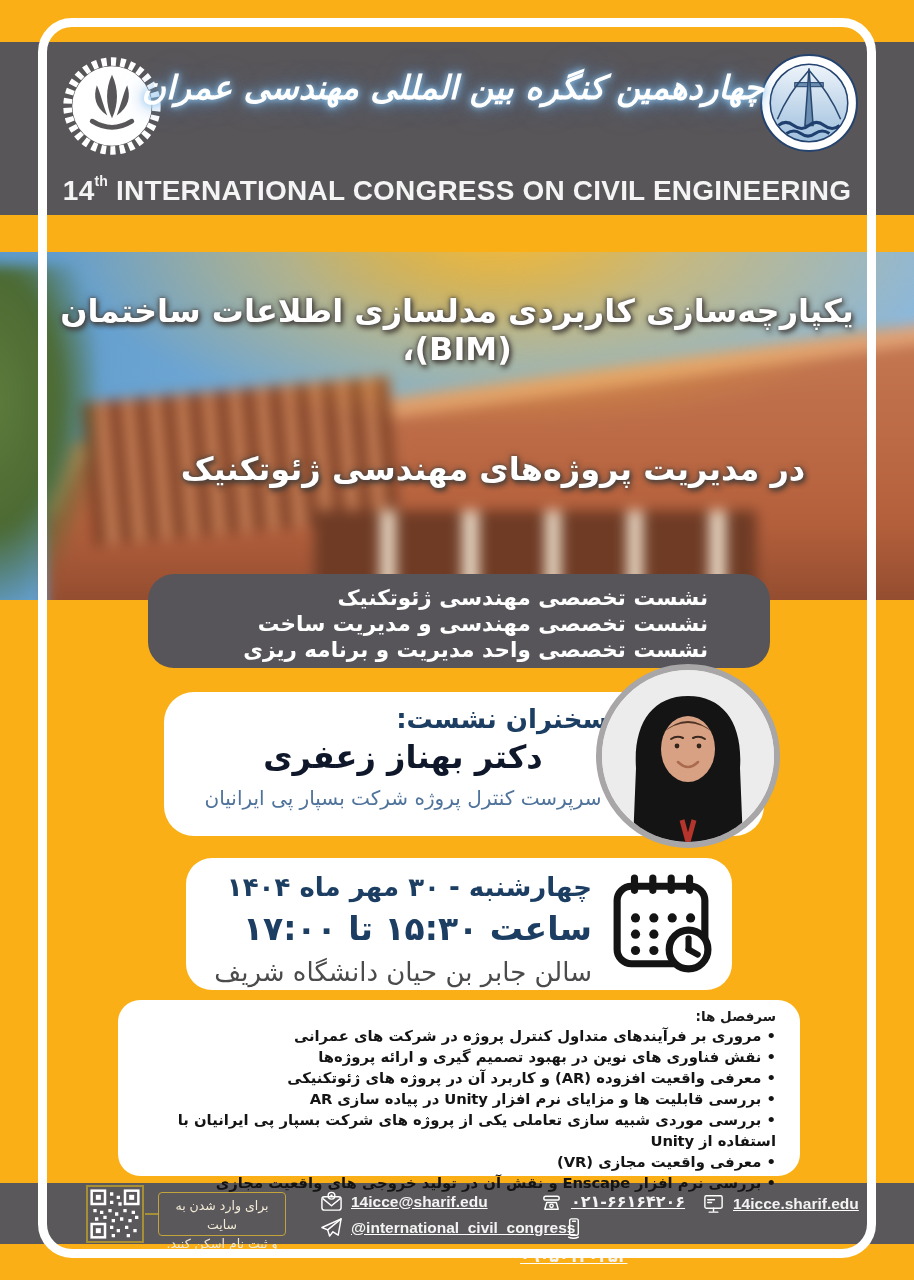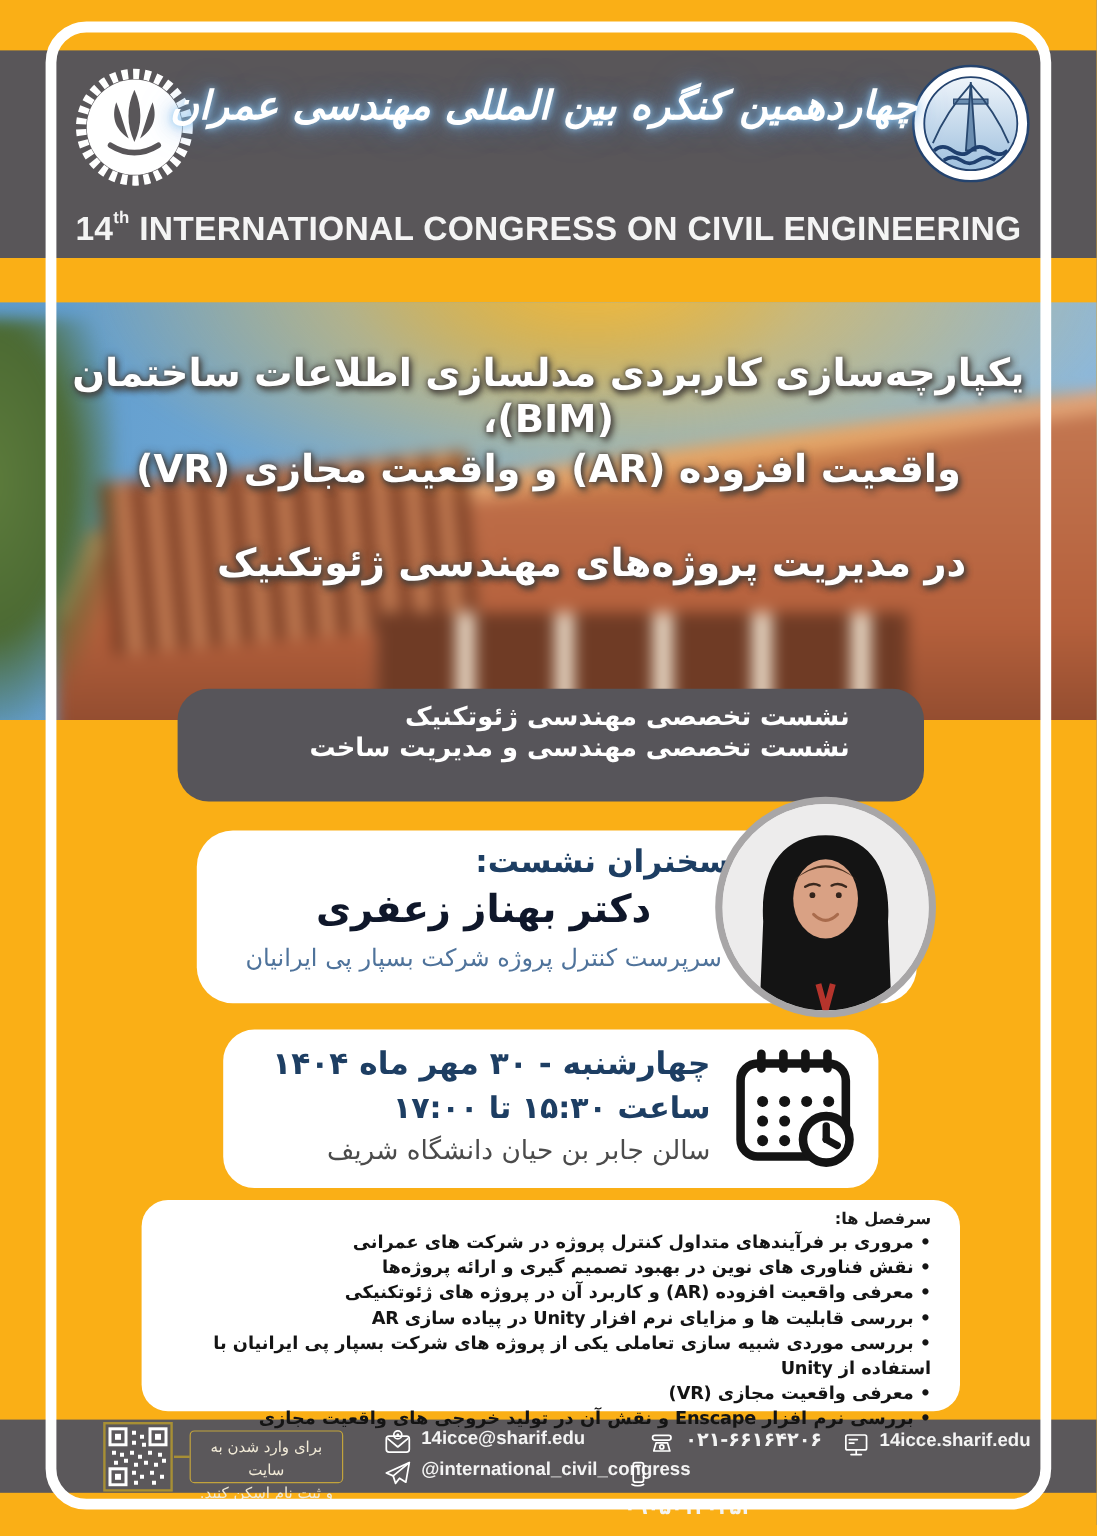--- a/index.html
+++ b/index.html
@@ -66,41 +66,41 @@
   .speaker-title{font-size:20px;font-weight:500;color:#4F739B;margin-top:10px;white-space:nowrap;}
   .speaker-photo{position:absolute;left:596px;top:664px;width:172px;height:172px;
         border-radius:50%;border:6px solid #A8A6A7;overflow:hidden;z-index:6;background:#edecec;}
 
   
   .date-box{position:absolute;left:186px;top:858px;width:546px;height:132px;
         background:#fff;border-radius:26px;box-sizing:border-box;z-index:5;
         padding:14px 140px 10px 24px;direction:rtl;}
   .cal-icon{position:absolute;right:20px;top:15px;width:102px;height:102px;}
   .event-date{font-size:26px;font-weight:800;color:#1D3E63;}
-  .event-time{font-size:25px;font-weight:800;color:#1D3E63;margin-top:7px;}
-  .event-venue{font-size:22px;font-weight:500;color:#4B4B4B;margin-top:9px;white-space:nowrap;}
+  .event-time{font-size:33px;font-weight:800;color:#1D3E63;margin-top:7px;}
+  .event-venue{font-size:26px;font-weight:500;color:#4B4B4B;margin-top:9px;white-space:nowrap;}
 
   
   .topics-box{position:absolute;left:118px;top:1000px;width:682px;height:176px;
         background:#fff;border-radius:22px;box-sizing:border-box;z-index:5;
         padding:8px 24px 6px 14px;direction:rtl;text-align:right;}
   .topics-heading{font-size:13.5px;font-weight:600;color:#1a1a1a;}
   .topics-list{margin:1px 0 0;padding:0;list-style:none;}
   .topics-list li{font-size:14.8px;font-weight:700;color:#141414;line-height:21px;letter-spacing:-.2px;}
   .topics-list li::before{content:"\2022\00a0";}
 
   
   .footer{position:absolute;left:0;top:1183px;width:914px;height:61px;background:#5B585B;}
   .qr-wrap{position:absolute;left:86px;top:2px;width:58px;height:58px;border:2px solid #A78F35;
         box-sizing:border-box;padding:2px;}
   .qr-connector{position:absolute;left:145px;top:30px;width:13px;height:2px;background:#A78F35;}
   .qr-label{position:absolute;left:158px;top:9px;width:128px;height:44px;border:1.5px solid #C2A33C;
         border-radius:4px;box-sizing:border-box;direction:rtl;text-align:center;
         color:#F2EBD8;font-size:12.5px;line-height:19px;padding-top:3px;}
-  .contact{position:absolute;display:flex;gap:8px;color:#fff;}
+  .contact{position:absolute;display:flex;align-items:center;gap:8px;color:#fff;text-decoration:underline;}
   .contact .txt{font-family:"Liberation Sans",sans-serif;font-size:15.5px;font-weight:700;color:#f3f3f3;}
   .contact .num{font-size:16px;font-weight:700;color:#f3f3f3;direction:ltr;}
   .c-email{left:320px;top:7px;}  .c-telegram{left:320px;top:33px;}
   .c-phone{left:540px;top:7px;}  .c-mobile{left:520px;top:33px;flex-direction:column;}
   .c-site{left:702px;top:9px;}
   .fic{width:23px;height:23px;flex:0 0 auto;}
 </style>
 </head>
 <body>
 
@@ -147,27 +147,27 @@
       <div class="foliage-top"></div>
       <div class="foliage-right"></div>
       <div class="building"></div>
       <div class="fascia"></div>
       <div class="fins"></div>
       <div class="entrance"></div>
       <div class="foliage-left"></div>
       <div class="haze"></div>
     </div>
     <div class="hero-line hero-line1">یکپارچه‌سازی کاربردی مدلسازی اطلاعات ساختمان (BIM)،</div>
-    <div class="hero-line hero-line2">واقعیت افزوده (AR) و واقعیت مجازی (VR)</div>
     <div class="hero-line hero-line3">در مدیریت پروژه‌های مهندسی ژئوتکنیک</div>
   </div>
 
   <div class="session-box">
     <div class="session-line">نشست تخصصی مهندسی ژئوتکنیک</div>
     <div class="session-line">نشست تخصصی مهندسی و مدیریت ساخت</div>
+    <div class="session-line">نشست تخصصی واحد مدیریت و برنامه ریزی</div>
   </div>
 
   <div class="speaker-box">
     <div class="speaker-label">سخنران نشست:</div>
     <div class="speaker-name">دکتر بهناز زعفری</div>
     <div class="speaker-title">سرپرست کنترل پروژه شرکت بسپار پی ایرانیان</div>
   </div>
   <div class="speaker-photo">
     <svg viewBox="0 0 172 172" width="172" height="172">
       <rect width="172" height="172" fill="#edecec"></rect>

